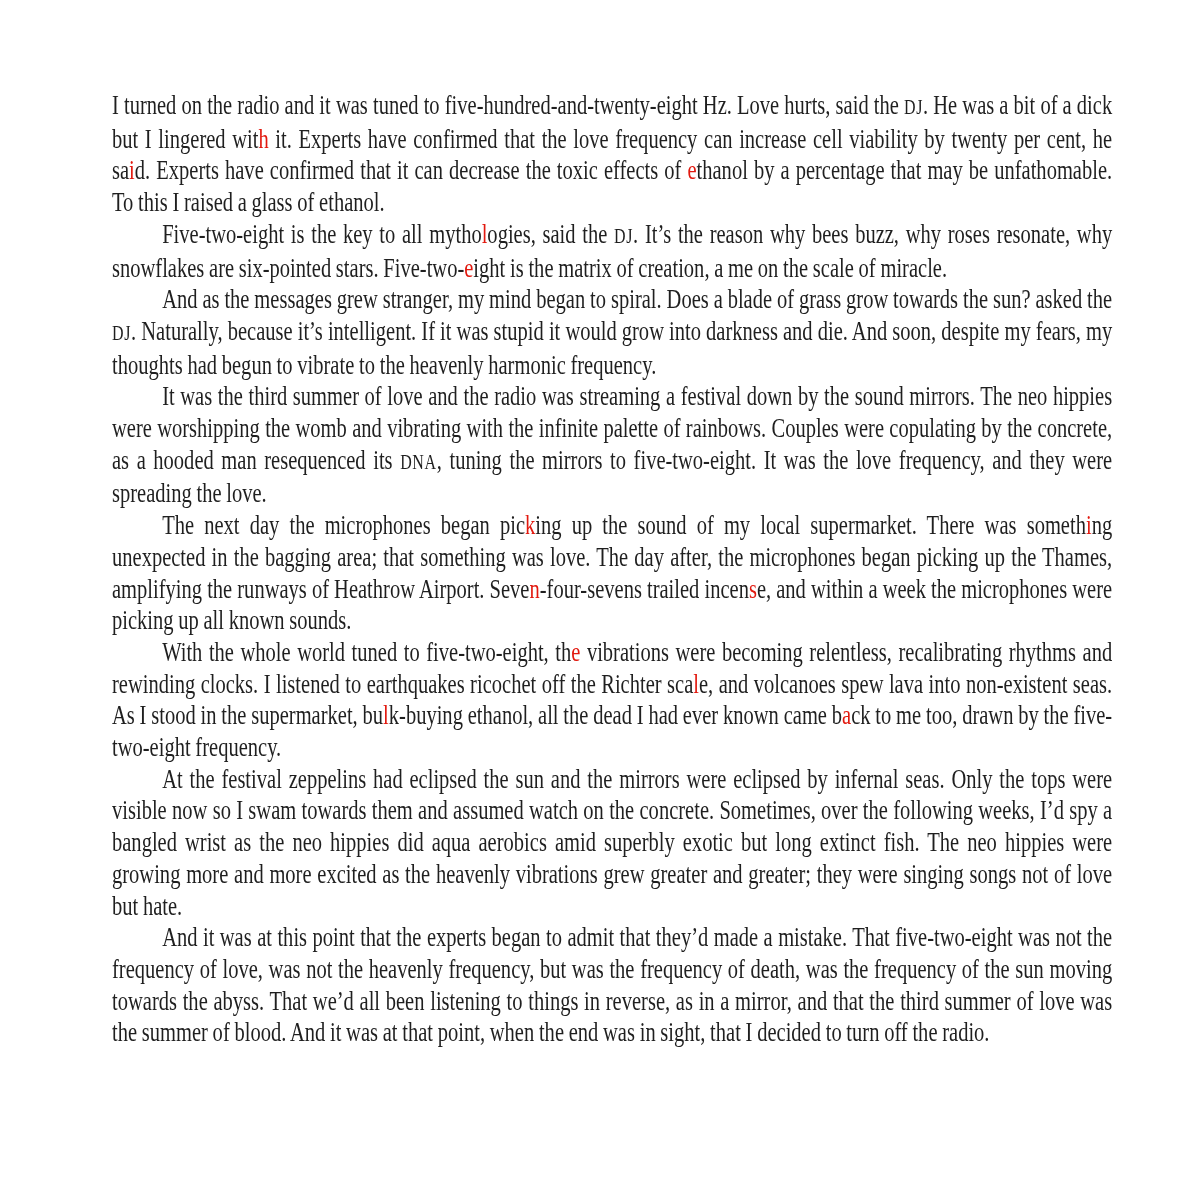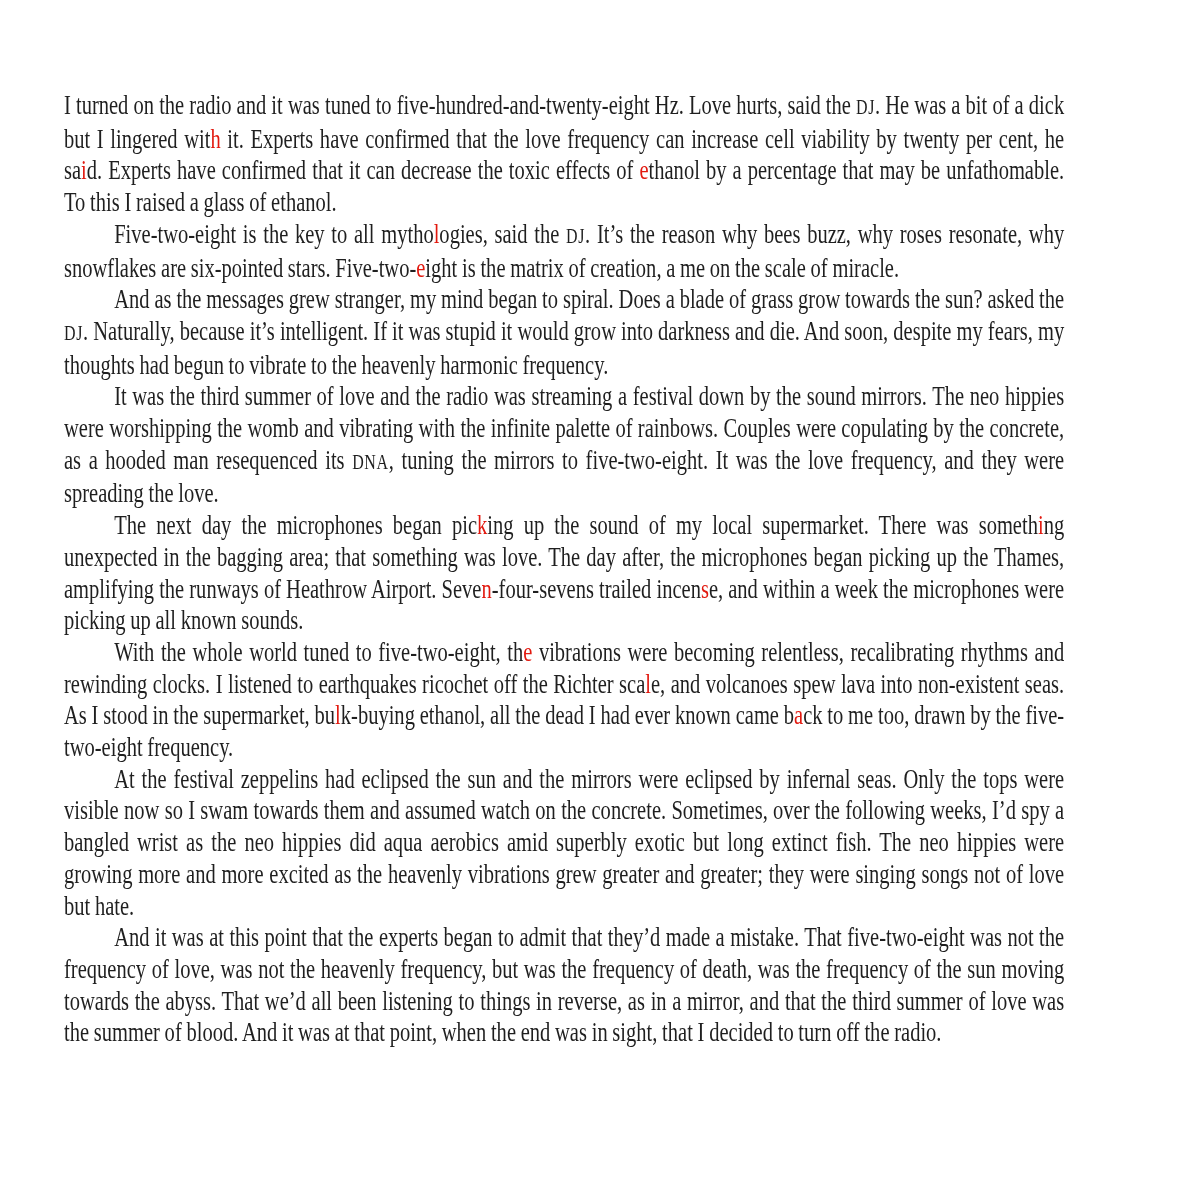--- a/index.html
+++ b/index.html
@@ -14,21 +14,21 @@
   }
   body {
     width: 1200px;
     height: 1200px;
     background: var(--paper);
     overflow: hidden;
   }
   .page {
     width: 1200px;
     height: 1200px;
-    padding: 90px 100px 0 64px;
+    padding: 90px 100px 0 112px;
   }
   .text-block {
     width: 1316px;                 
     transform: scaleX(0.76);
     transform-origin: 0 0;
     font-family: "Liberation Serif", "DejaVu Serif", serif;
     font-size: 27px;
     line-height: 31.7px;
     color: var(--ink);
     text-align: justify;

